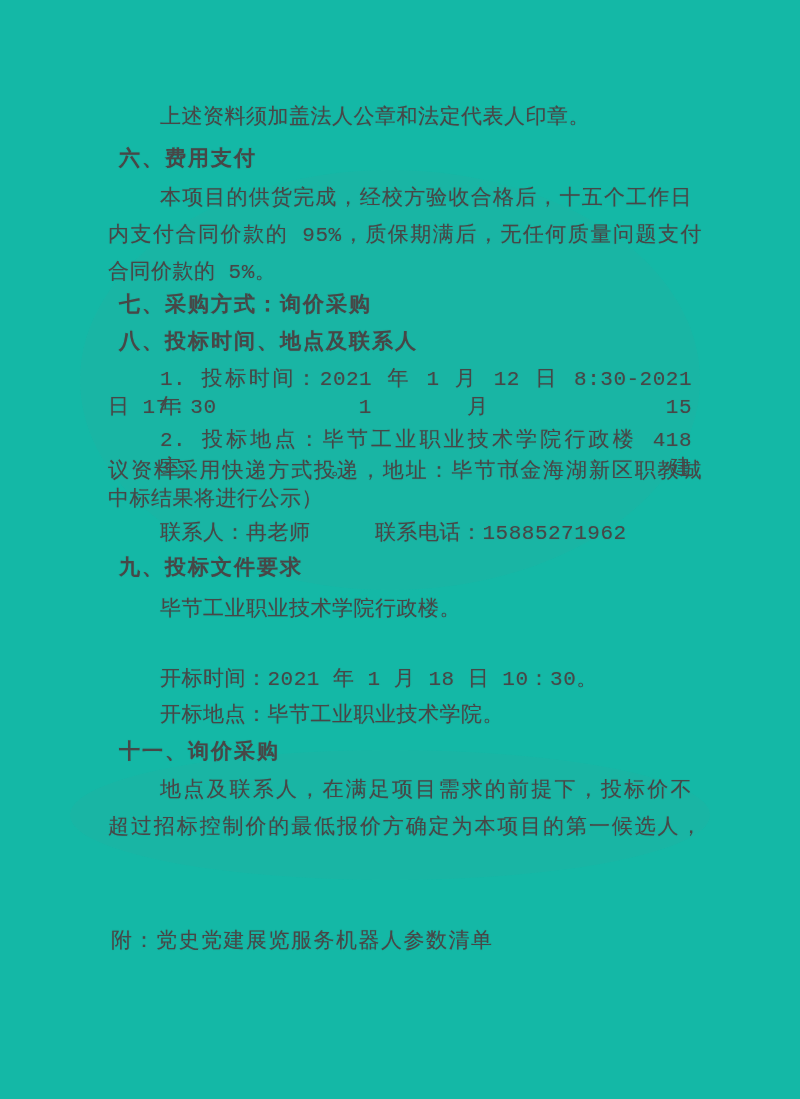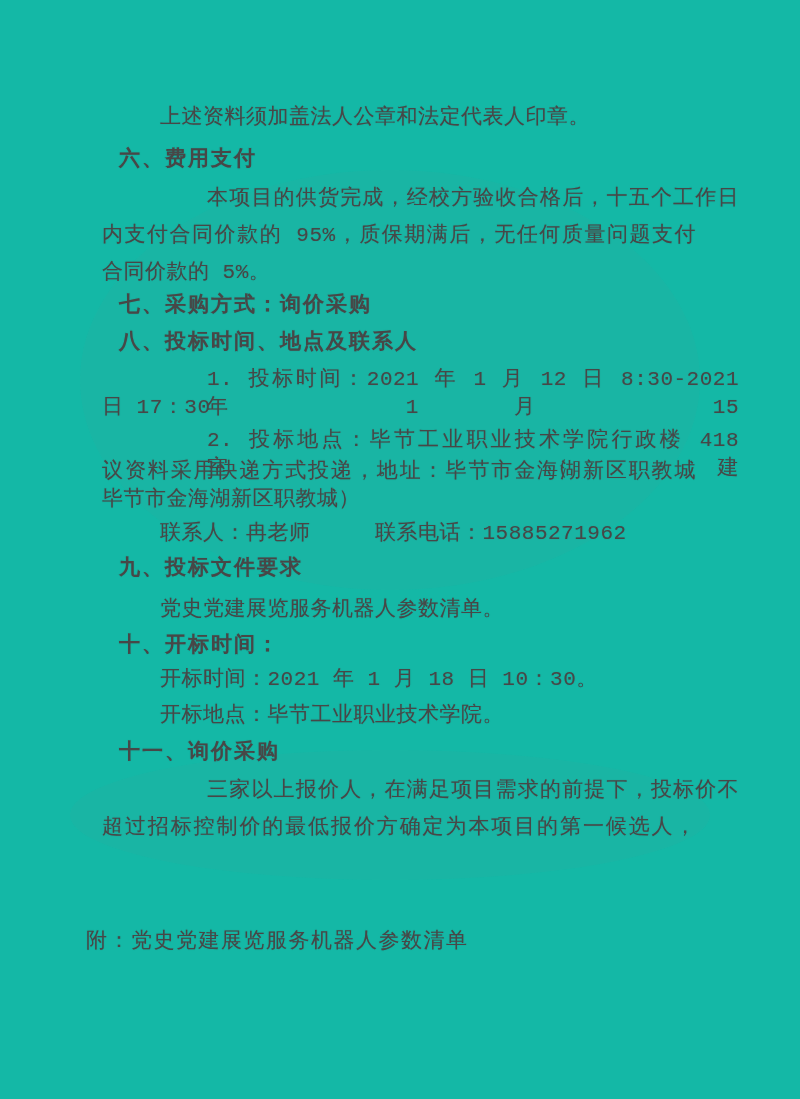--- a/index.html
+++ b/index.html
@@ -30,28 +30,27 @@
     color: #474747;
     letter-spacing: 0.5px;
     text-shadow: 0 0 1px rgba(70,70,70,0.35);
   }
   .head {
     left: 119px;
     font-weight: 700;
     letter-spacing: 2px;
   }
   .indent { left: 160px; }
-  .flush  { left: 102px; }
-  .attach { left: 86px; letter-spacing: 1.5px; }
+  .flush  { left: 108px; }
+  .attach { left: 111px; letter-spacing: 1.5px; }
   .j530 {
     width: 532px;
     white-space: normal;
     text-align: justify;
     text-align-last: justify;
-    margin-left: 47px;
   }
   .j592 {
     width: 594px;
     white-space: normal;
     text-align: justify;
     text-align-last: justify;
   }
 </style>
 </head>
 <body>
@@ -68,29 +67,28 @@
   <div class="ln flush j592" style="top:222px">内支付合同价款的 95%，质保期满后，无任何质量问题支付</div>
   <div class="ln flush" style="top:259px">合同价款的 5%。</div>
 
   <div class="ln head" style="top:329px">八、投标时间、地点及联系人</div>
 
   <div class="ln head" style="top:292px">七、采购方式：询价采购</div>
   <div class="ln indent j530" style="top:366px">1. 投标时间：2021 年 1 月 12 日 8:30-2021 年 1 月 15</div>
   <div class="ln flush" style="top:394px">日 17：30</div>
   <div class="ln indent j530" style="top:427px">2. 投标地点：毕节工业职业技术学院行政楼 418 室。（建</div>
   <div class="ln flush j592" style="top:458px">议资料采用快递方式投递，地址：毕节市金海湖新区职教城</div>
-  <div class="ln flush" style="top:486px">毕节市金海湖新区职教城）</div>
+  <div class="ln flush" style="top:486px">中标结果将进行公示）</div>
   <div class="ln indent" style="top:520px">联系人：冉老师　　　联系电话：15885271962</div>
 
   <div class="ln head" style="top:555px">九、投标文件要求</div>
-  <div class="ln indent" style="top:596px">党史党建展览服务机器人参数清单。</div>
+  <div class="ln indent" style="top:596px">毕节工业职业技术学院行政楼。</div>
 
-  <div class="ln head" style="top:632px">十、开标时间：</div>
   <div class="ln indent" style="top:666px">开标时间：2021 年 1 月 18 日 10：30。</div>
   <div class="ln indent" style="top:702px">开标地点：毕节工业职业技术学院。</div>
 
   <div class="ln head" style="top:739px">十一、询价采购</div>
-  <div class="ln indent j530" style="top:777px">三家以上报价人，在满足项目需求的前提下，投标价不</div>
+  <div class="ln indent j530" style="top:777px">地点及联系人，在满足项目需求的前提下，投标价不</div>
   <div class="ln flush j592" style="top:814px">超过招标控制价的最低报价方确定为本项目的第一候选人，</div>
 
   <div class="ln attach" style="top:928px">附：党史党建展览服务机器人参数清单</div>
 
 </div>
 
 </body></html>

